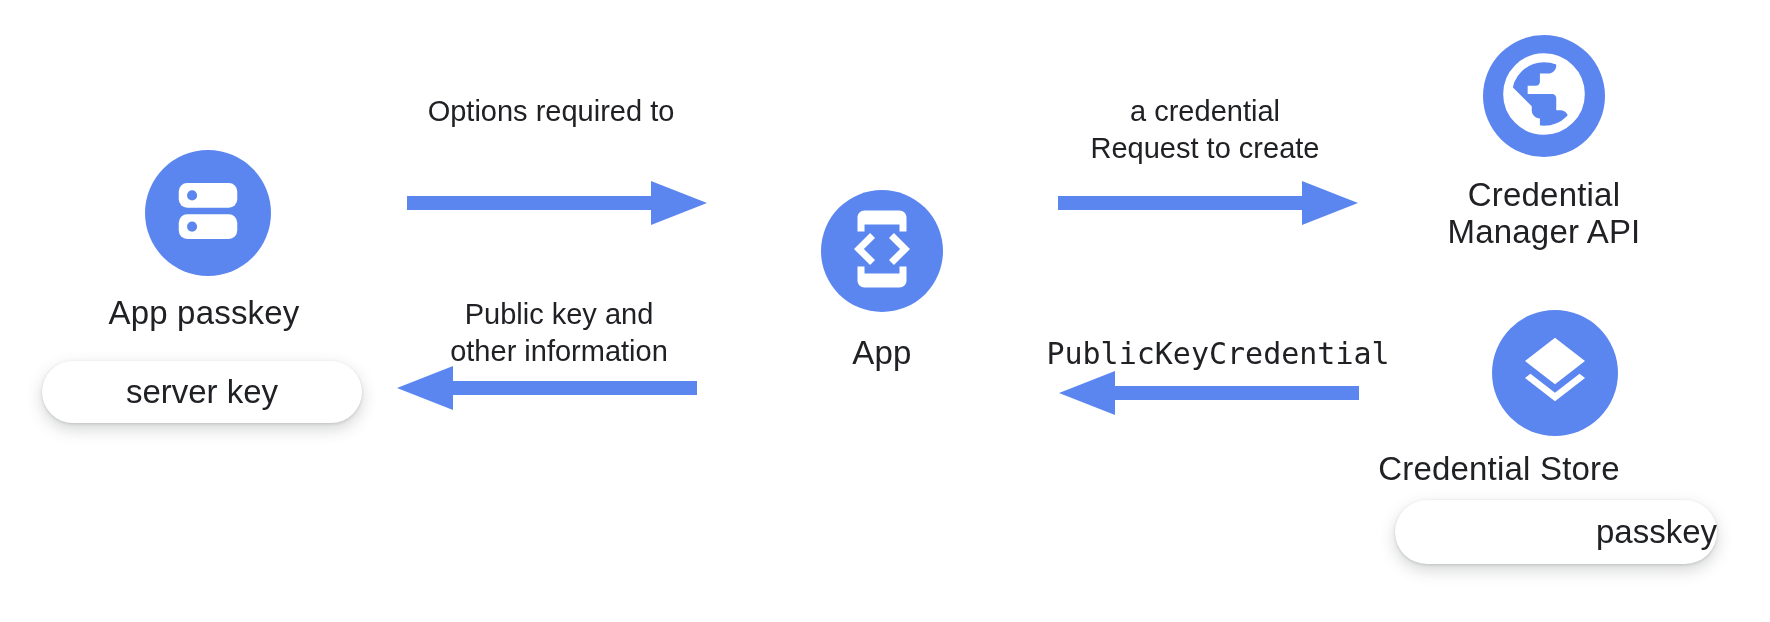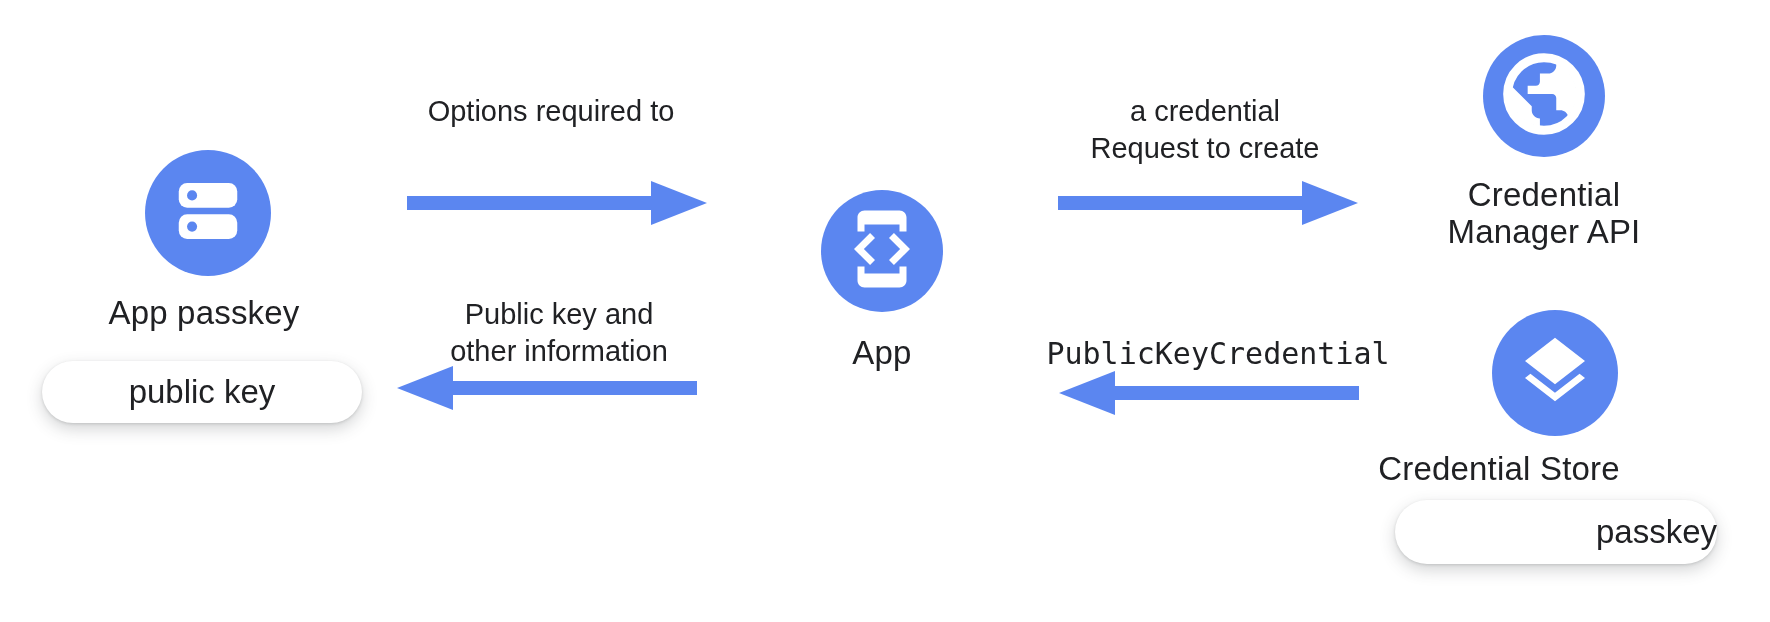--- a/index.html
+++ b/index.html
@@ -53,21 +53,21 @@
       <svg width="78" height="78" viewBox="0 0 24 24" aria-hidden="true">
         <rect x="3" y="3.4" width="18" height="7.6" rx="2.6" fill="#ffffff"></rect>
         <circle cx="7.1" cy="7.2" r="1.55" fill="#5b86f0"></circle>
         <rect x="3" y="13" width="18" height="7.6" rx="2.6" fill="#ffffff"></rect>
         <circle cx="7.1" cy="16.8" r="1.55" fill="#5b86f0"></circle>
       </svg>
     </span>
   </div>
   <div class="node-label" style="left:104px;top:294px;width:200px;">App passkey</div>
   <div class="pill" style="left:42px;top:361px;width:320px;height:62px;">
-    <span>public key</span>
+    <span>server key</span>
   </div>
 
   <div class="flow-label" style="left:396px;top:93px;width:310px;">
     <div>Options required to</div>
   </div>
   <div class="arrow" style="left:407px;top:181px;">
     <svg width="300" height="44" viewBox="0 0 300 44" aria-hidden="true">
       <rect x="0" y="15" width="248" height="14" fill="#5b86f0"></rect>
       <polygon points="244,0 300,22 244,44" fill="#5b86f0"></polygon>
     </svg>

